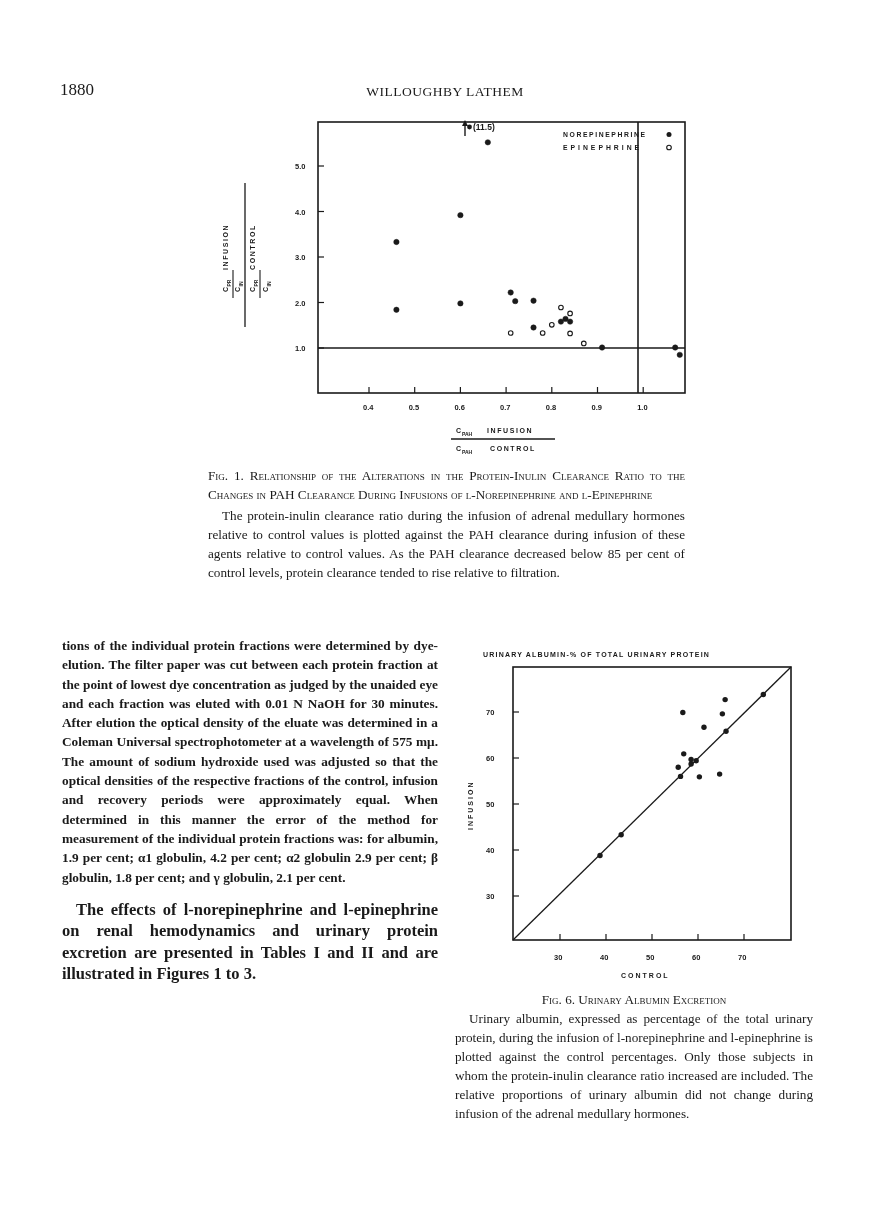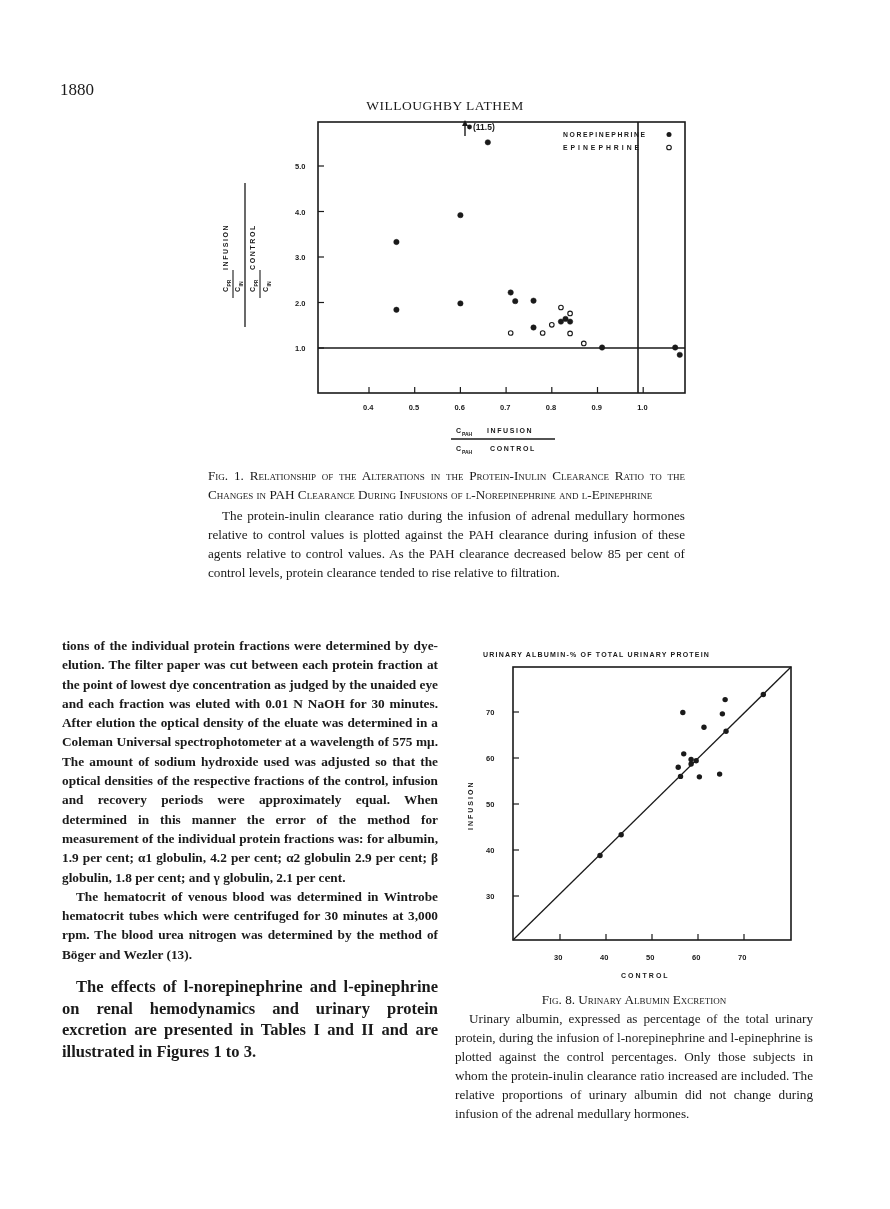--- a/index.html
+++ b/index.html
@@ -2,21 +2,21 @@
 <html><head>
 <meta charset="utf-8">
 <style>
   html, body { margin: 0; padding: 0; background: #ffffff; }
   body {
     width: 890px; height: 1209px; position: relative; overflow: hidden;
     font-family: "Liberation Serif", "DejaVu Serif", serif; color: #1a1a1a;
   }
   .abs { position: absolute; }
   .page-number { left: 60px; top: 80px; font-size: 17px; }
-  .running-head { left: 0; width: 890px; top: 98px; text-align: center; font-size: 13.5px; letter-spacing: 0.5px; }
+  .running-head { left: 0; width: 890px; top: 84px; text-align: center; font-size: 13.5px; letter-spacing: 0.5px; }
   svg text { font-family: "Liberation Sans", "DejaVu Sans", sans-serif; font-weight: bold; fill: #1a1a1a; }
   .caption-title {
     font-size: 13.2px; line-height: 19px; font-variant: small-caps; text-align: justify;
   }
   .caption-body { font-size: 13.2px; line-height: 19px; text-align: justify; }
   .indent { text-indent: 14px; }
   .body-text { font-size: 13.3px; line-height: 19.3px; text-align: justify; }
   .results-head { font-size: 12px; letter-spacing: 1px; text-align: center; }
   .large-text { font-size: 16.5px; line-height: 21.5px; text-align: justify; }
 </style>
@@ -134,21 +134,20 @@
   </svg>
 </div>
 
 <div class="abs" style="left:208px; top:466px; width:477px;">
   <div class="caption-title">Fig. 1. Relationship of the Alterations in the Protein-Inulin Clearance Ratio to the Changes in PAH Clearance During Infusions of l-Norepinephrine and l-Epinephrine</div>
   <div class="caption-body indent" style="margin-top:2px;">The protein-inulin clearance ratio during the infusion of adrenal medullary hormones relative to control values is plotted against the PAH clearance during infusion of these agents relative to control values. As the PAH clearance decreased below 85 per cent of control levels, protein clearance tended to rise relative to filtration.</div>
 </div>
 
 <div class="abs" style="left:62px; top:636px; width:376px;font-weight:bold;">
   <div class="body-text">tions of the individual protein fractions were determined by dye-elution. The filter paper was cut between each protein fraction at the point of lowest dye concentration as judged by the unaided eye and each fraction was eluted with 0.01 N NaOH for 30 minutes. After elution the optical density of the eluate was determined in a Coleman Universal spectrophotometer at a wavelength of 575 mμ. The amount of sodium hydroxide used was adjusted so that the optical densities of the respective fractions of the control, infusion and recovery periods were approximately equal. When determined in this manner the error of the method for measurement of the individual protein fractions was: for albumin, 1.9 per cent; α1 globulin, 4.2 per cent; α2 globulin 2.9 per cent; β globulin, 1.8 per cent; and γ globulin, 2.1 per cent.</div>
-  <div class="body-text indent">The hematocrit of venous blood was determined in Wintrobe hematocrit tubes which were centrifuged for 30 minutes at 3,000 rpm. The blood urea nitrogen was determined by the method of Böger and Wezler (13).</div>
   <div class="large-text indent" style="margin-top:12px;">The effects of l-norepinephrine and l-epinephrine on renal hemodynamics and urinary protein excretion are presented in Tables I and II and are illustrated in Figures 1 to 3.</div>
 </div>
 
 <div class="abs" style="left:455px; top:640px; width:360px; height:345px;">
   <svg id="fig2" width="360" height="345" viewBox="455 640 360 345">
     <text x="483" y="657" font-size="7" letter-spacing="1.2">URINARY ALBUMIN-% OF TOTAL URINARY PROTEIN</text>
     <rect x="513" y="667" width="278" height="273" fill="none" stroke="#1a1a1a" stroke-width="1.6"></rect>
     <line x1="513" y1="940" x2="791" y2="667" stroke="#1a1a1a" stroke-width="1.3"></line>
     <g id="fig2-ticks">
         <line x1="560" y1="940" x2="560" y2="934" stroke="#1a1a1a" stroke-width="1.2"></line>
@@ -191,15 +190,15 @@
         <circle cx="600.02" cy="855.52" r="2.7" fill="#1a1a1a"></circle>
       </g>
     <g transform="translate(473,830) rotate(-90)">
       <text x="0" y="0" font-size="7" letter-spacing="2">INFUSION</text>
     </g>
     <text x="621" y="978" font-size="7" letter-spacing="2">CONTROL</text>
   </svg>
 </div>
 
 <div class="abs" style="left:455px; top:990px; width:358px;">
-  <div class="caption-title" style="text-align:center;">Fig. 8. Urinary Albumin Excretion</div>
+  <div class="caption-title" style="text-align:center;">Fig. 6. Urinary Albumin Excretion</div>
   <div class="caption-body indent">Urinary albumin, expressed as percentage of the total urinary protein, during the infusion of l-norepinephrine and l-epinephrine is plotted against the control percentages. Only those subjects in whom the protein-inulin clearance ratio increased are included. The relative proportions of urinary albumin did not change during infusion of the adrenal medullary hormones.</div>
 </div>
 
 </body></html>

